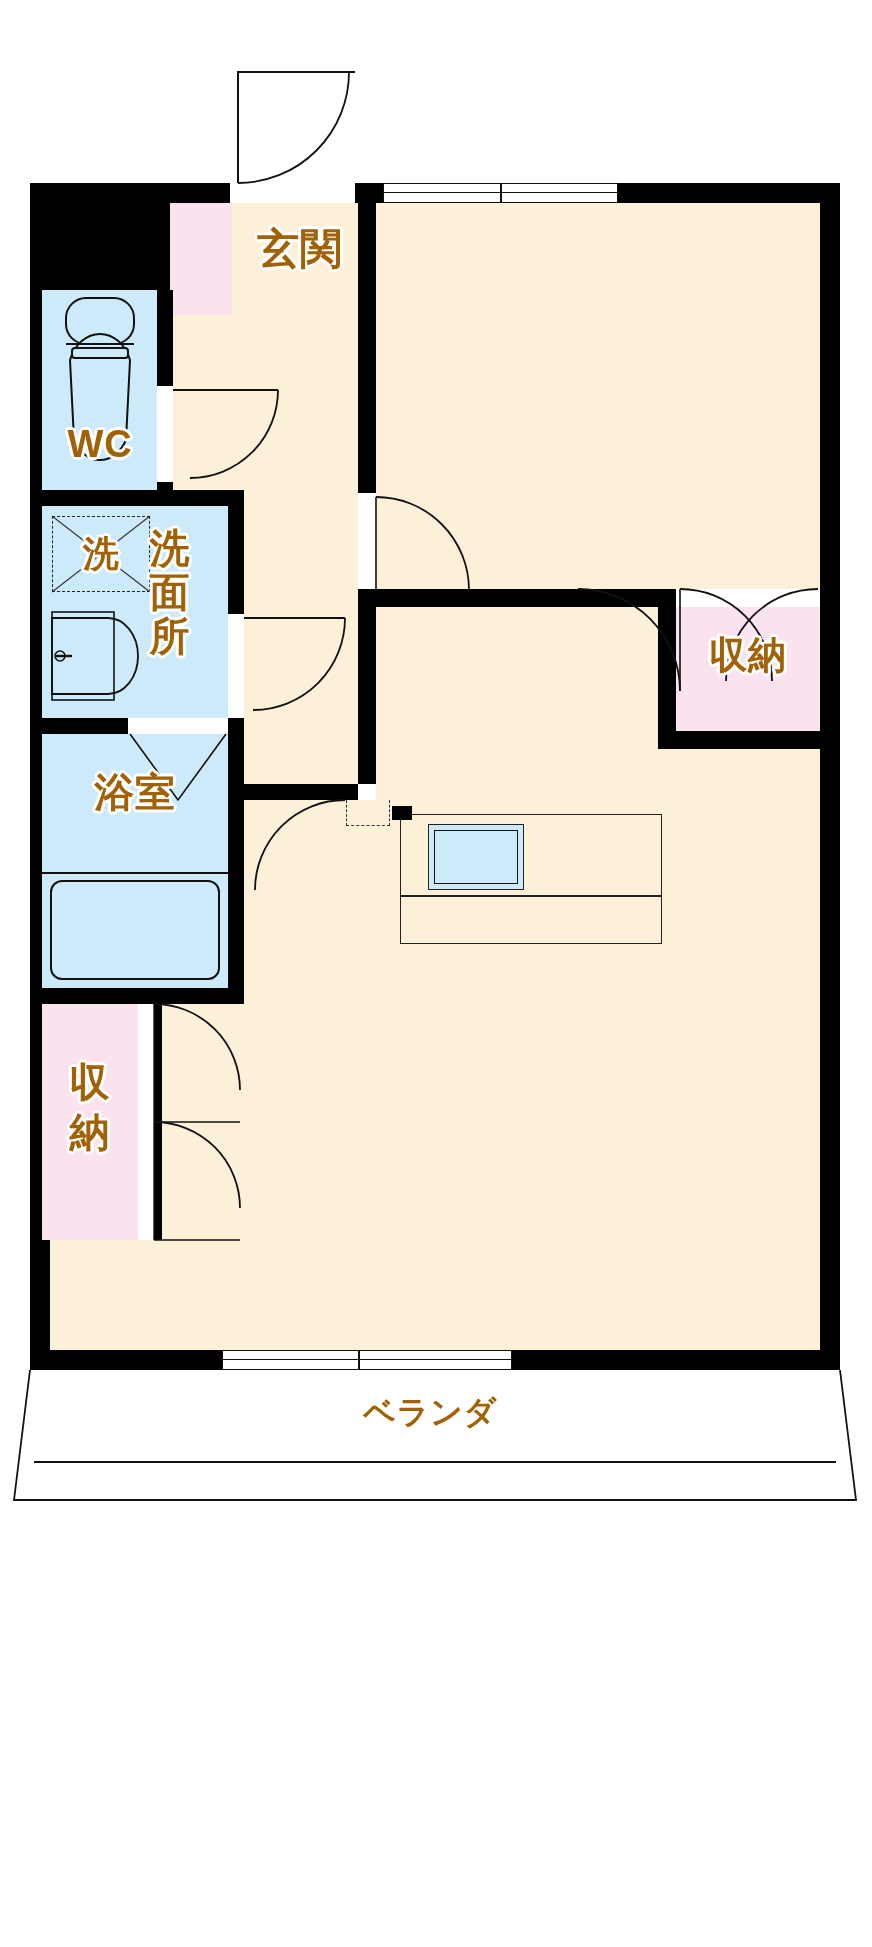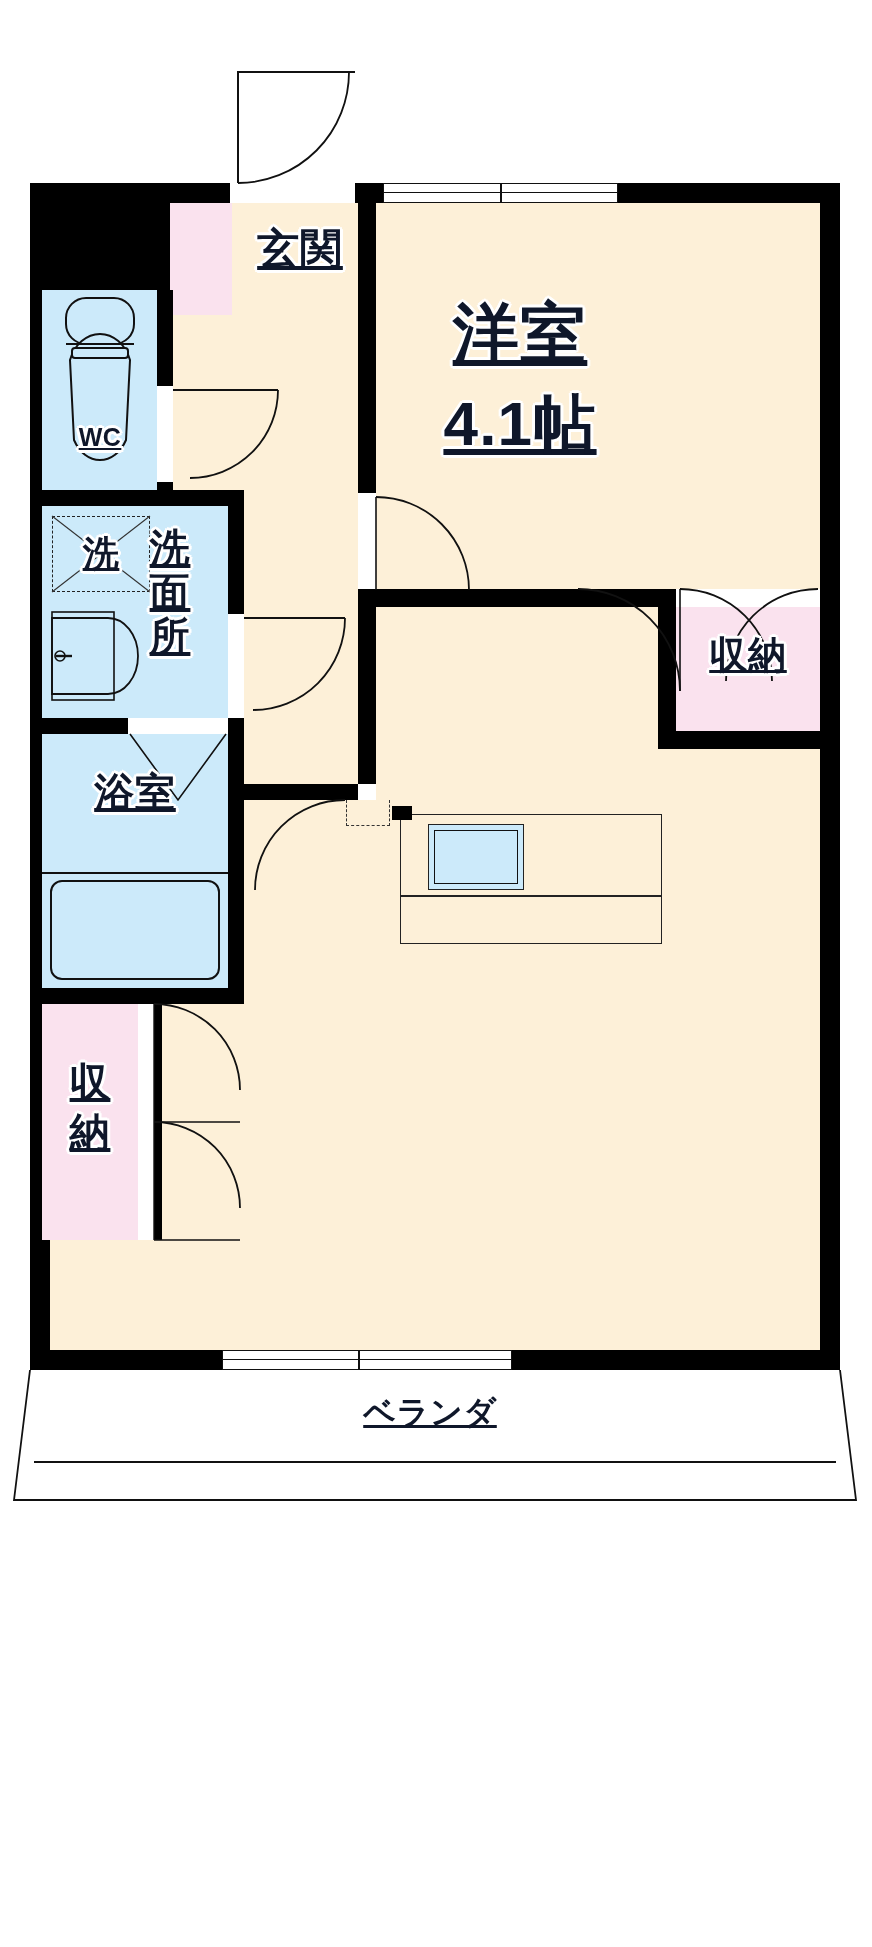--- a/index.html
+++ b/index.html
@@ -17,31 +17,30 @@
   .floor{ background:#fdf0d8; }
   .wet{ background:#cceafa; }
   .closet{ background:#fae2ee; }
   .white{ background:#ffffff; }
   .thin{ border:1.6px solid #111; }
   .hairline{ border:1.2px solid #222; }
 
   
   .lbl{
     position:absolute;
-    color:#0f172a;
+    color:#a16207;
     font-weight:bold;
     line-height:1.02;
     text-align:center;
     white-space:pre;
     letter-spacing:0.02em;
     text-shadow:
       2px 0 0 #fff, -2px 0 0 #fff, 0 2px 0 #fff, 0 -2px 0 #fff,
       2px 2px 0 #fff, -2px 2px 0 #fff, 2px -2px 0 #fff, -2px -2px 0 #fff,
       3px 0 0 #fff, -3px 0 0 #fff, 0 3px 0 #fff, 0 -3px 0 #fff;
-    text-decoration: underline;
   }
 
   svg.overlay{ position:absolute; left:0; top:0; width:872px; height:1947px; pointer-events:none; }
 </style>
 </head>
 <body>
 
 <div id="plan">
 
   <div class="abs wall" style="left:30px; top:183px; width:200px; height:118px;"></div>
@@ -183,34 +182,32 @@
 
       <g stroke="#111" stroke-width="1.8" fill="none">
         <path d="M 30,1370 L 14,1500 L 856,1500 L 840,1370"></path>
         <path d="M 34,1462 L 836,1462"></path>
       </g>
     </g>
   </svg>
 
   <div class="lbl" style="left:240px; top:228px; width:120px; font-size:42px;">玄関</div>
 
-  <div class="lbl" style="left:45px; top:425px; width:110px; font-size:25px;">WC</div>
+  <div class="lbl" style="left:45px; top:425px; width:110px; font-size:38px;">WC</div>
 
   <div class="lbl" style="left:58px; top:536px; width:86px; font-size:36px;">洗</div>
 
   <div class="lbl" style="left:146px; top:528px; width:48px; font-size:40px;">洗</div>
   <div class="lbl" style="left:146px; top:572px; width:48px; font-size:40px;">面</div>
   <div class="lbl" style="left:146px; top:616px; width:48px; font-size:40px;">所</div>
 
   <div class="lbl" style="left:60px; top:772px; width:150px; font-size:40px;text-align:center;">浴室</div>
 
   <div class="lbl" style="left:48px; top:1062px; width:84px; font-size:40px;">収</div>
   <div class="lbl" style="left:48px; top:1112px; width:84px; font-size:40px;">納</div>
 
   <div class="lbl" style="left:680px; top:636px; width:136px; font-size:38px;">収納</div>
 
-  <div class="lbl" style="left:420px; top:300px; width:200px; font-size:66px;">洋室</div>
-  <div class="lbl" style="left:410px; top:392px; width:220px; font-size:62px;">4.1帖</div>
 
 
   <div class="lbl" style="left:240px; top:1396px; width:380px; font-size:32px;">ベランダ</div>
 
 </div>
 
 </body></html>

